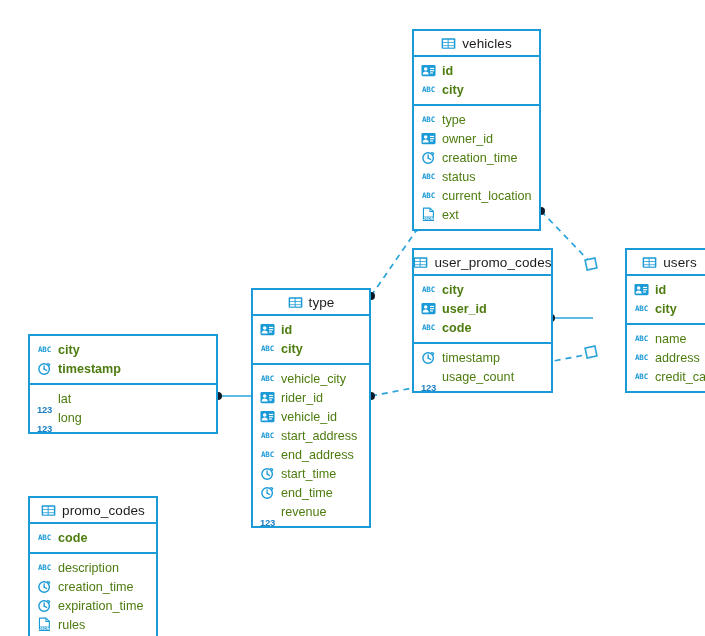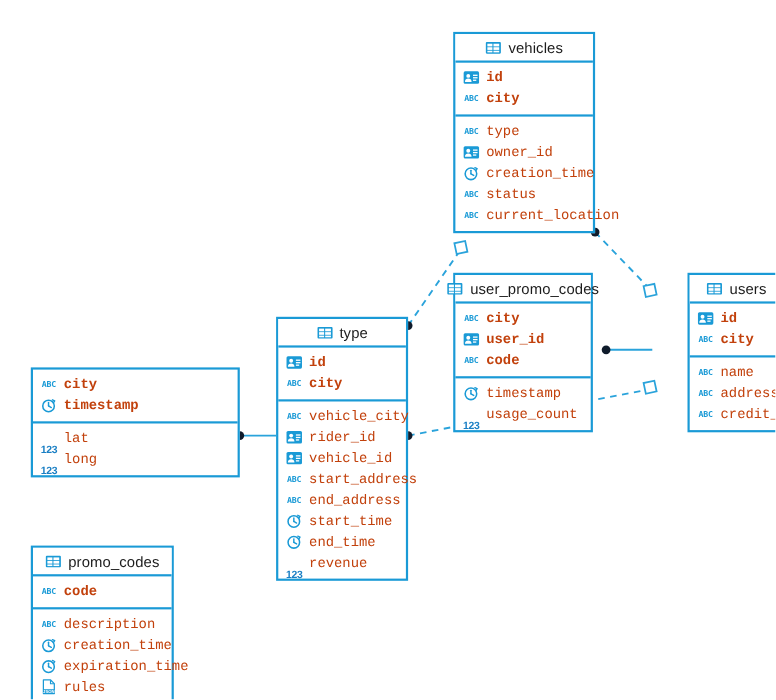--- a/index.html
+++ b/index.html
@@ -63,22 +63,21 @@
     display: flex;
     align-items: center;
     gap: 6px;
     height: 19px;
     padding: 0 7px;
     box-sizing: border-box;
     white-space: nowrap;
   }
   .field-name {
     font-size: 12.6px;
-    color: #c2410c;
-    font-family: Liberation Mono, monospace;
+    color: #4d7c0f;
   }
   .pk .field-name {
     font-weight: bold;
   }
 
   
   .ico {
     width: 15px;
     height: 15px;
     flex: 0 0 15px;
@@ -200,23 +199,34 @@
           <span class="field-name">creation_time</span>
         </div>
         <div class="field">
           <span class="ico ico-abc">ABC</span>
           <span class="field-name">status</span>
         </div>
         <div class="field">
           <span class="ico ico-abc">ABC</span>
           <span class="field-name">current_location</span>
         </div>
+        <div class="field">
+          <span class="ico">
+            <svg width="15" height="15" viewBox="0 0 16 16">
+              <path d="M2.6 1.2 H9.6 L13.2 4.8 V14.4 H2.6 Z" fill="#ffffff" stroke="#1a9ad6" stroke-width="1.2" stroke-linejoin="round"></path>
+              <path d="M9.5 1.4 V4.9 H13.1" fill="none" stroke="#1a9ad6" stroke-width="1.1"></path>
+              <rect x="2.6" y="10.2" width="10.6" height="4.2" fill="#1a9ad6"></rect>
+              <text x="7.9" y="13.7" text-anchor="middle" fill="#ffffff" font-size="4.1" font-family="&quot;Liberation Sans&quot;, sans-serif" font-weight="bold">JSON</text>
+            </svg>
+          </span>
+          <span class="field-name">ext</span>
+        </div>
       </div>
     </div>
-    <div class="node" style="left: 412px; top: 248px; width: 127px;">
+    <div class="node" style="left: 412px; top: 248px; width: 141px;">
       <div class="node-header">
         <span class="ico">
           <svg width="15" height="15" viewBox="0 0 16 16">
             <rect x="0.7" y="2.4" width="14.6" height="11.2" rx="1" fill="#1a9ad6"></rect>
             <rect x="2.2" y="4" width="4.9" height="2.6" fill="#ffffff"></rect>
             <rect x="8.1" y="4" width="5.6" height="2.6" fill="#ffffff"></rect>
             <rect x="2.2" y="7.4" width="4.9" height="2.6" fill="#ffffff"></rect>
             <rect x="8.1" y="7.4" width="5.6" height="2.6" fill="#ffffff"></rect>
             <rect x="2.2" y="10.8" width="4.9" height="1.6" fill="#ffffff"></rect>
             <rect x="8.1" y="10.8" width="5.6" height="1.6" fill="#ffffff"></rect>

